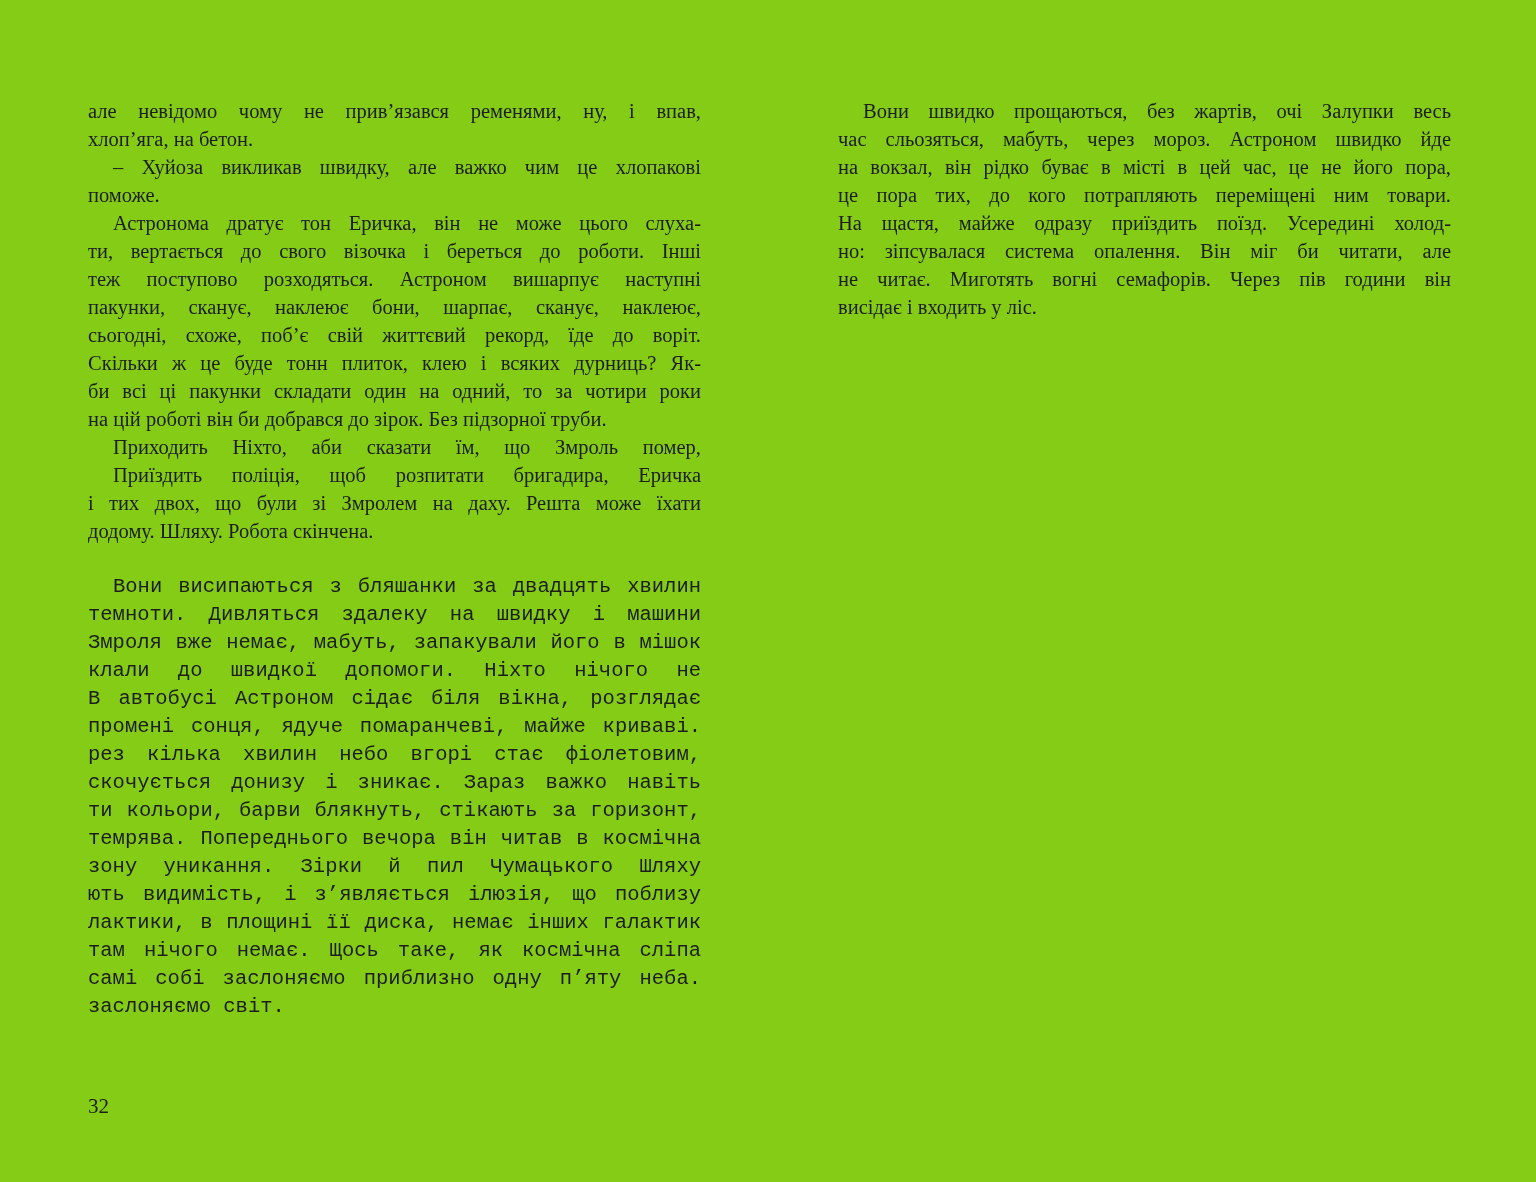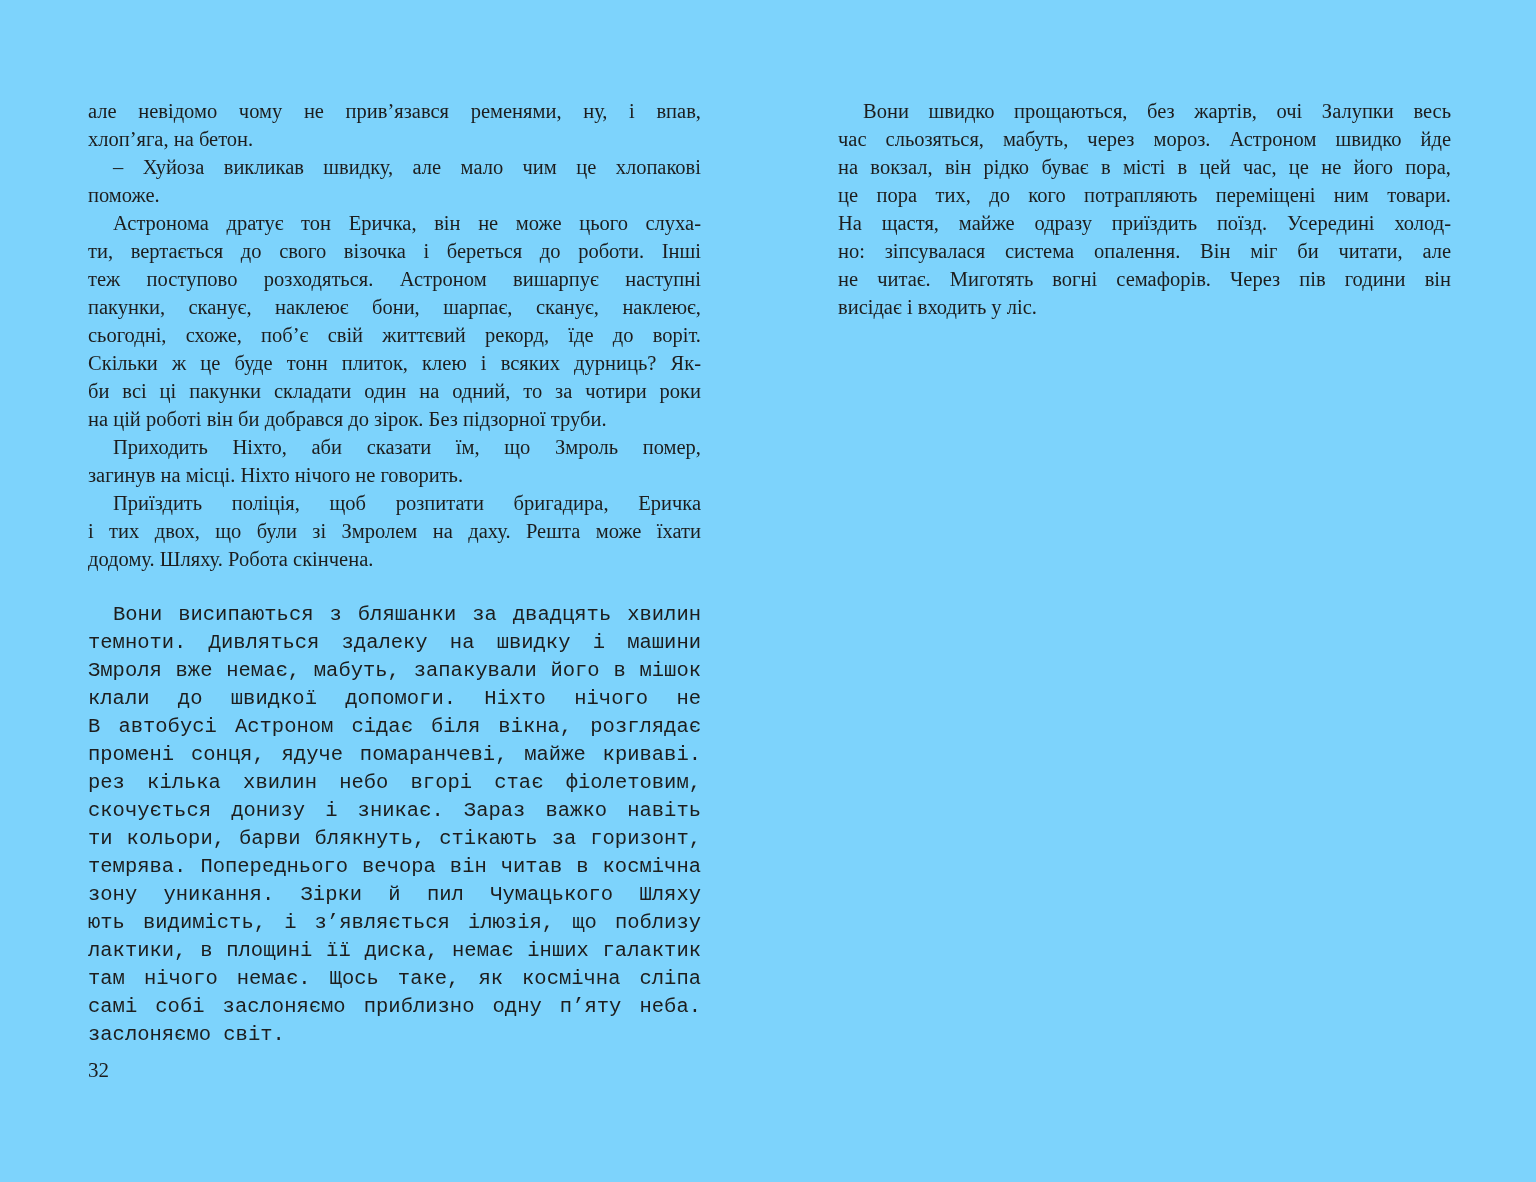--- a/index.html
+++ b/index.html
@@ -11,21 +11,21 @@
     height: 1182px;
     background: #ffffff;
     position: relative;
     overflow: hidden;
     font-family: "Liberation Serif", "DejaVu Serif", serif;
     color: #1d1d1d;
   }
   .book-spread {
     position: absolute;
     inset: 0;
-    background: #7dd3fc;
+    background: #84cc16;
   }
   .column {
     position: absolute;
     top: 97px;
     width: 613px;
     font-size: 20.5px;
     line-height: 28px;
   }
   .column.left  { left: 88px; }
   .column.right { left: 838px; }
@@ -40,52 +40,51 @@
   }
   .line.indent { padding-left: 25px; }
   .line.last {
     text-align: center;
     text-align-last: left;
     -moz-text-align-last: left;
   }
   .page-number {
     position: absolute;
     left: 88px;
-    top: 1056px;
+    top: 1092px;
     font-size: 21px;
     line-height: 28px;
     color: #1d1d1d;
   }
 </style>
 </head>
 <body>
 
 <div class="book-spread">
   <div class="column left">
       <div class="paragraph">
         <div class="line">але невідомо чому не прив’язався ременями, ну, і впав,</div>
         <div class="line last">хлоп’яга, на бетон.</div>
       </div>
       <div class="paragraph">
-        <div class="line indent">– Хуйоза викликав швидку, але мало чим це хлопакові</div>
+        <div class="line indent">– Хуйоза викликав швидку, але важко чим це хлопакові</div>
         <div class="line last">поможе.</div>
       </div>
       <div class="paragraph">
         <div class="line indent">Астронома дратує тон Еричка, він не може цього слуха-</div>
         <div class="line">ти, вертається до свого візочка і береться до роботи. Інші</div>
         <div class="line">теж поступово розходяться. Астроном вишарпує наступні</div>
         <div class="line">пакунки, сканує, наклеює бони, шарпає, сканує, наклеює,</div>
         <div class="line">сьогодні, схоже, поб’є свій життєвий рекорд, їде до воріт.</div>
         <div class="line">Скільки ж це буде тонн плиток, клею і всяких дурниць? Як-</div>
         <div class="line">би всі ці пакунки складати один на одний, то за чотири роки</div>
         <div class="line last">на цій роботі він би добрався до зірок. Без підзорної труби.</div>
       </div>
       <div class="paragraph">
         <div class="line indent">Приходить Ніхто, аби сказати їм, що Змроль помер,</div>
-        <div class="line last">загинув на місці. Ніхто нічого не говорить.</div>
       </div>
       <div class="paragraph">
         <div class="line indent">Приїздить поліція, щоб розпитати бригадира, Еричка</div>
         <div class="line">і тих двох, що були зі Змролем на даху. Решта може їхати</div>
         <div class="line last">додому. Шляху. Робота скінчена.</div>
       </div>
       <div class="paragraph space-before">
         <div class="line indent">Вони висипаються з бляшанки за двадцять хвилин до</div>
         <div class="line">темноти. Дивляться здалеку на швидку і машини поліції.</div>
         <div class="line">Змроля вже немає, мабуть, запакували його в мішок і по-</div>

